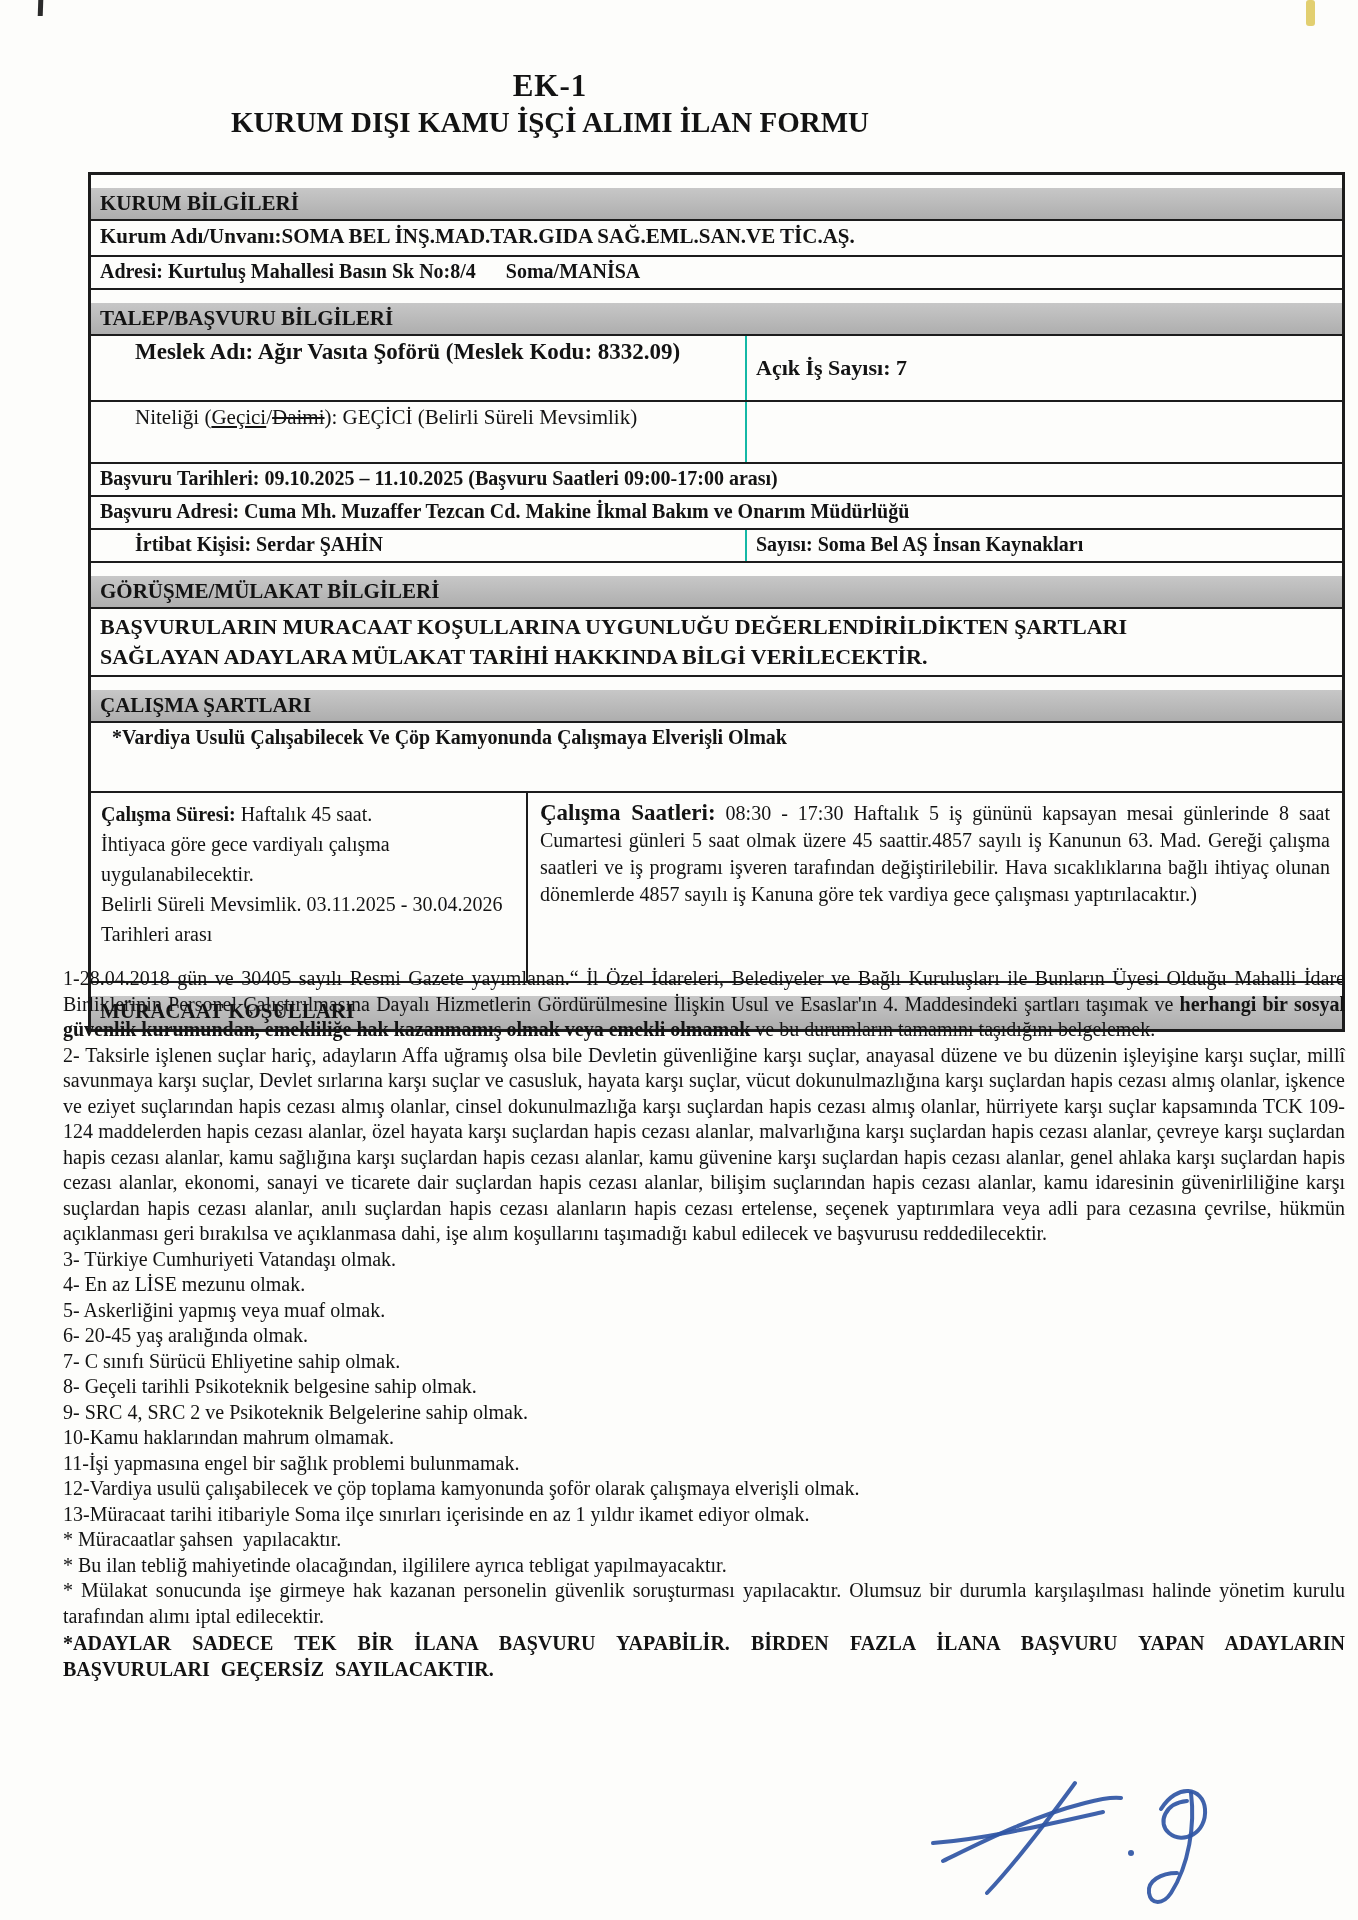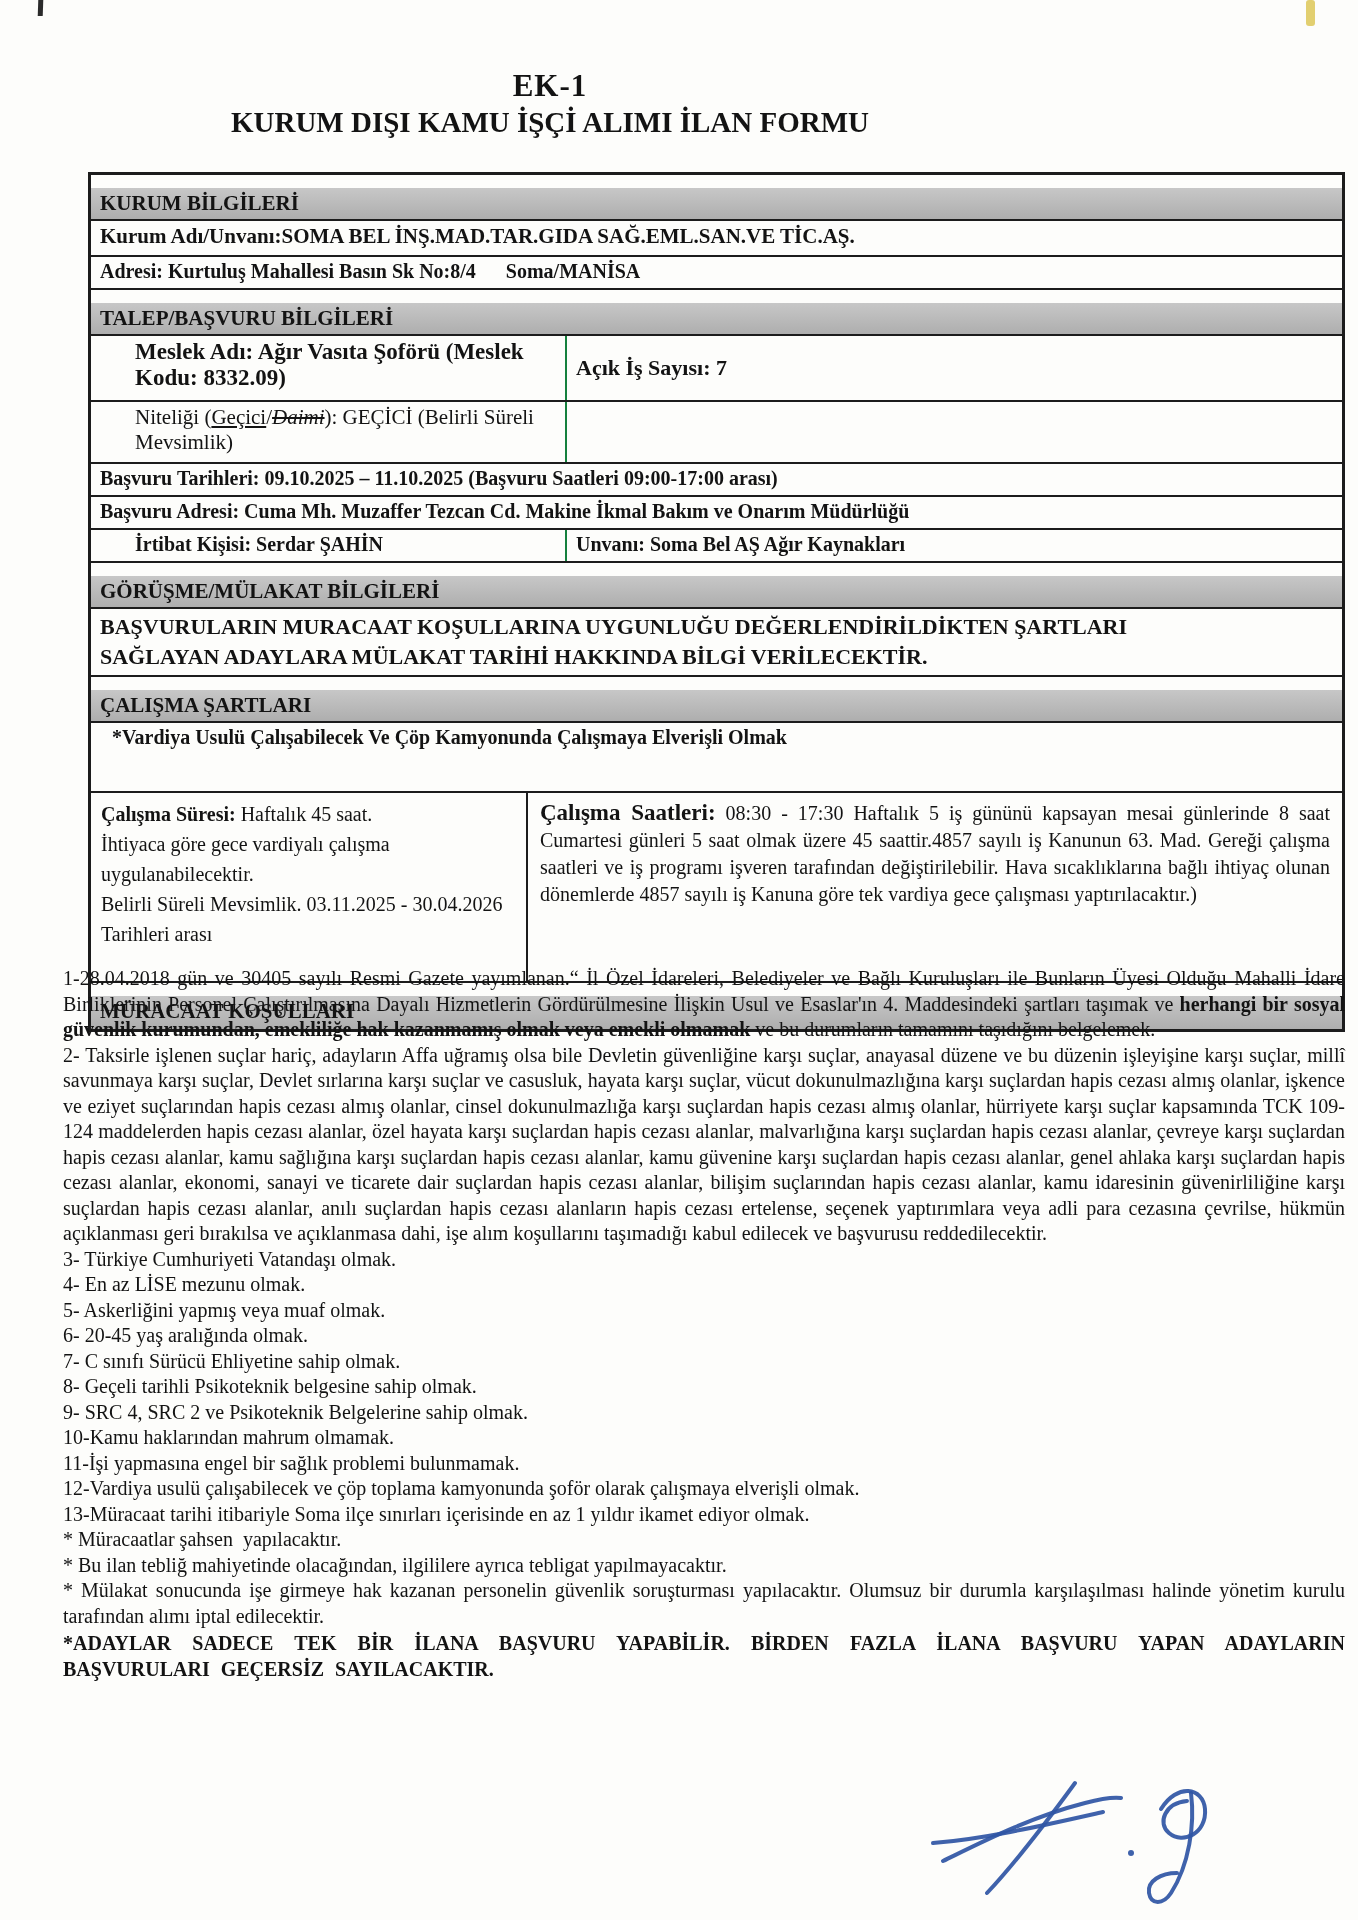--- a/index.html
+++ b/index.html
@@ -52,31 +52,31 @@
   }
   .row.h36 { height: 36px; }
   .row.h33 { height: 33px; font-weight: bold; }
   .row.h66 { height: 66px; }
   .row.h62 { height: 62px; }
   .row.h68 { height: 68px; }
   .row.h70 { height: 70px; padding-left: 21px; }
   .row.h190 { height: 190px; }
   .row.split, .row.split2 { display: flex; padding: 0; }
   .cell { padding: 3px 9px; }
-  .split .cell.left { width: 476px; border-right: 2px solid #15803d; padding-left: 44px; }
+  .split .cell.left { width: 656px; border-right: 2px solid #14b8a6; padding-left: 44px; }
   .split .cell.right { flex: 1; }
   .split2 .cell.left2 { width: 437px; border-right: 2px solid #1c1c1c; padding: 6px 10px; }
   .split2 .cell.right2 { flex: 1; padding: 6px 12px; }
   .bold { font-weight: bold; }
   .fs23 { font-size: 23px; }
   .fs22 { font-size: 22px; }
   .fs21 { font-size: 21px; }
   .vcenter { display: flex; align-items: center; }
   .u { text-decoration: underline; margin-top: 41px; }
-  .strike { text-decoration: line-through; font-style: italic; }
+  .strike { text-decoration: line-through; }
   .pre { white-space: pre-wrap; }
   .suresi-line { font-size: 20px; line-height: 30px; }
   .saatleri { font-size: 20px; line-height: 27px; text-align: justify; }
   .saatleri b { font-size: 23px; }
   .gorusme-line { line-height: 30px; }
   
   .conditions {
     position: absolute; left: 63px; top: 966px; width: 1282px;
     font-size: 20px; line-height: 25.5px;
   }
@@ -124,21 +124,21 @@
       <div class="cell left fs21"><span>Niteliği (</span><span class="u">Geçici</span><span>/</span><span class="strike">Daimi</span><span>): GEÇİCİ (Belirli Süreli Mevsimlik)</span></div>
       <div class="cell right"></div>
     </div>
 
     <div class="row h33">Başvuru Tarihleri: 09.10.2025 – 11.10.2025 (Başvuru Saatleri 09:00-17:00 arası)</div>
 
     <div class="row h33">Başvuru Adresi: Cuma Mh. Muzaffer Tezcan Cd. Makine İkmal Bakım ve Onarım Müdürlüğü</div>
 
     <div class="row h33 split">
       <div class="cell left">İrtibat Kişisi: Serdar ŞAHİN</div>
-      <div class="cell right">Unvanı: Soma Bel AŞ Ağır Kaynakları</div>
+      <div class="cell right">Sayısı: Soma Bel AŞ İnsan Kaynakları</div>
     </div>
 
     <div class="sec-header">GÖRÜŞME/MÜLAKAT BİLGİLERİ</div>
 
     <div class="row h68 bold fs22">
       <div class="gorusme-line">BAŞVURULARIN MURACAAT KOŞULLARINA UYGUNLUĞU DEĞERLENDİRİLDİKTEN ŞARTLARI</div>
       <div class="gorusme-line">SAĞLAYAN ADAYLARA MÜLAKAT TARİHİ HAKKINDA BİLGİ VERİLECEKTİR.</div>
     </div>
 
     <div class="sec-header">ÇALIŞMA ŞARTLARI</div>

